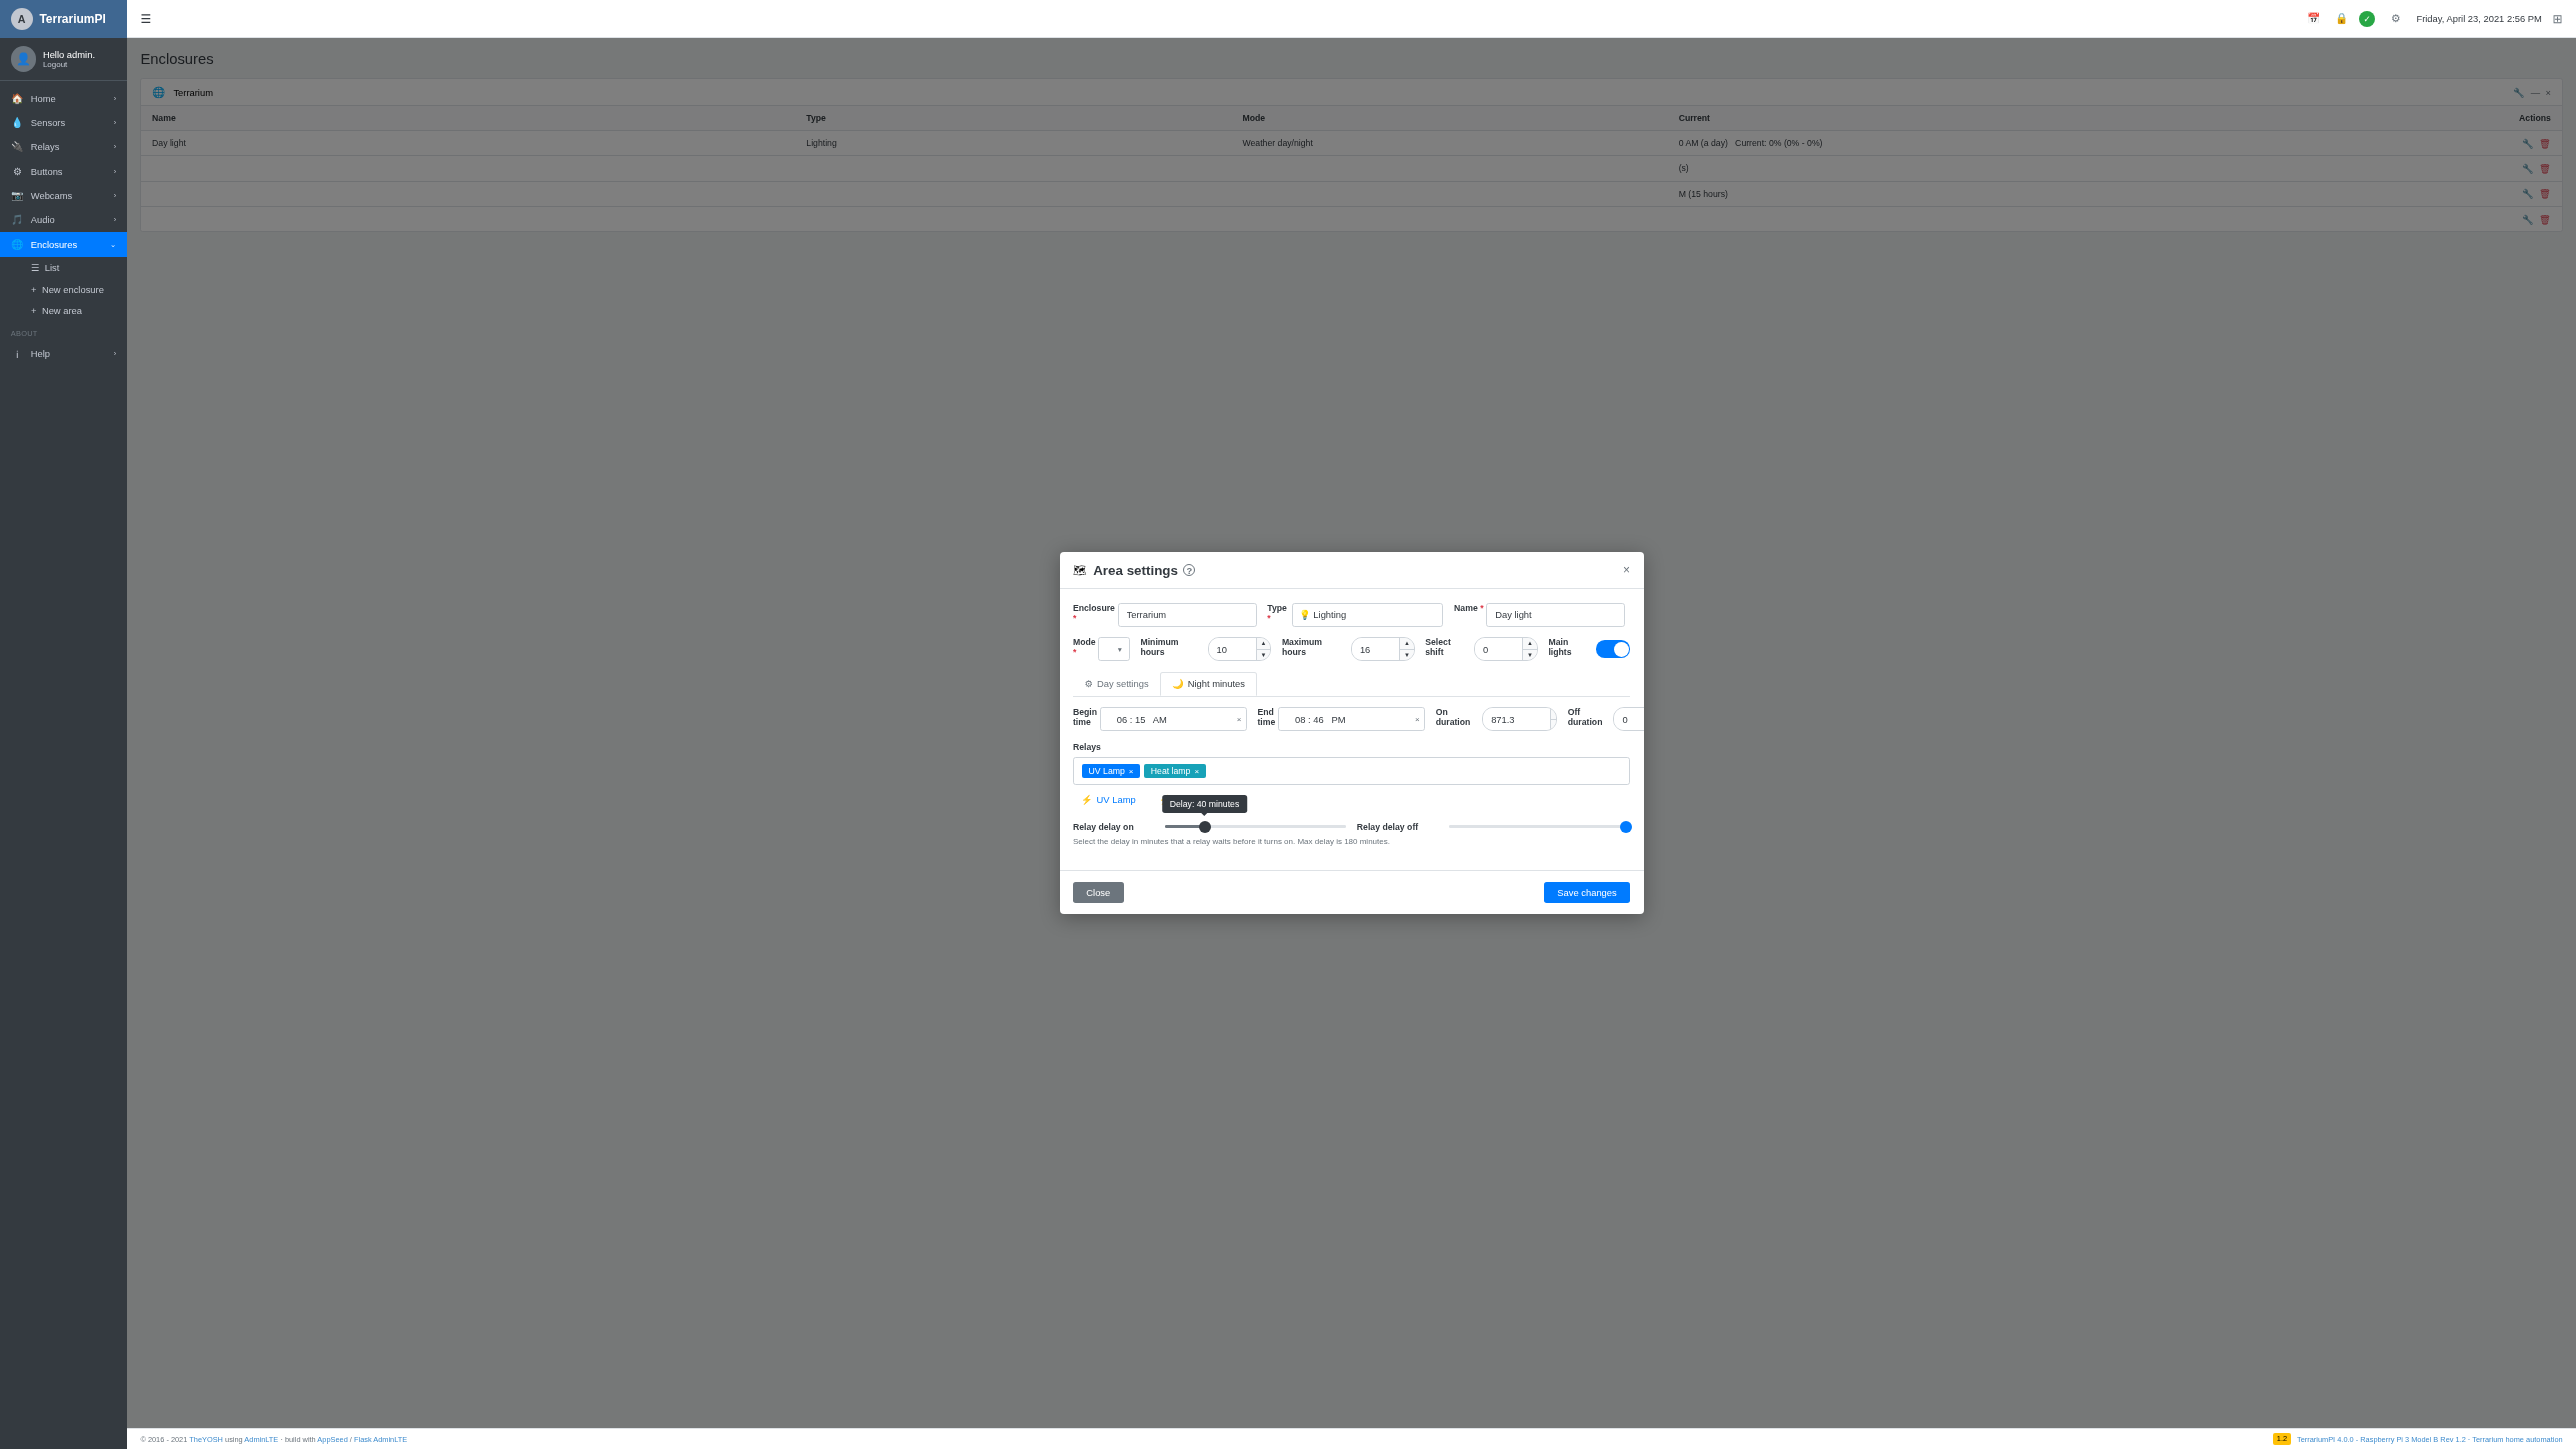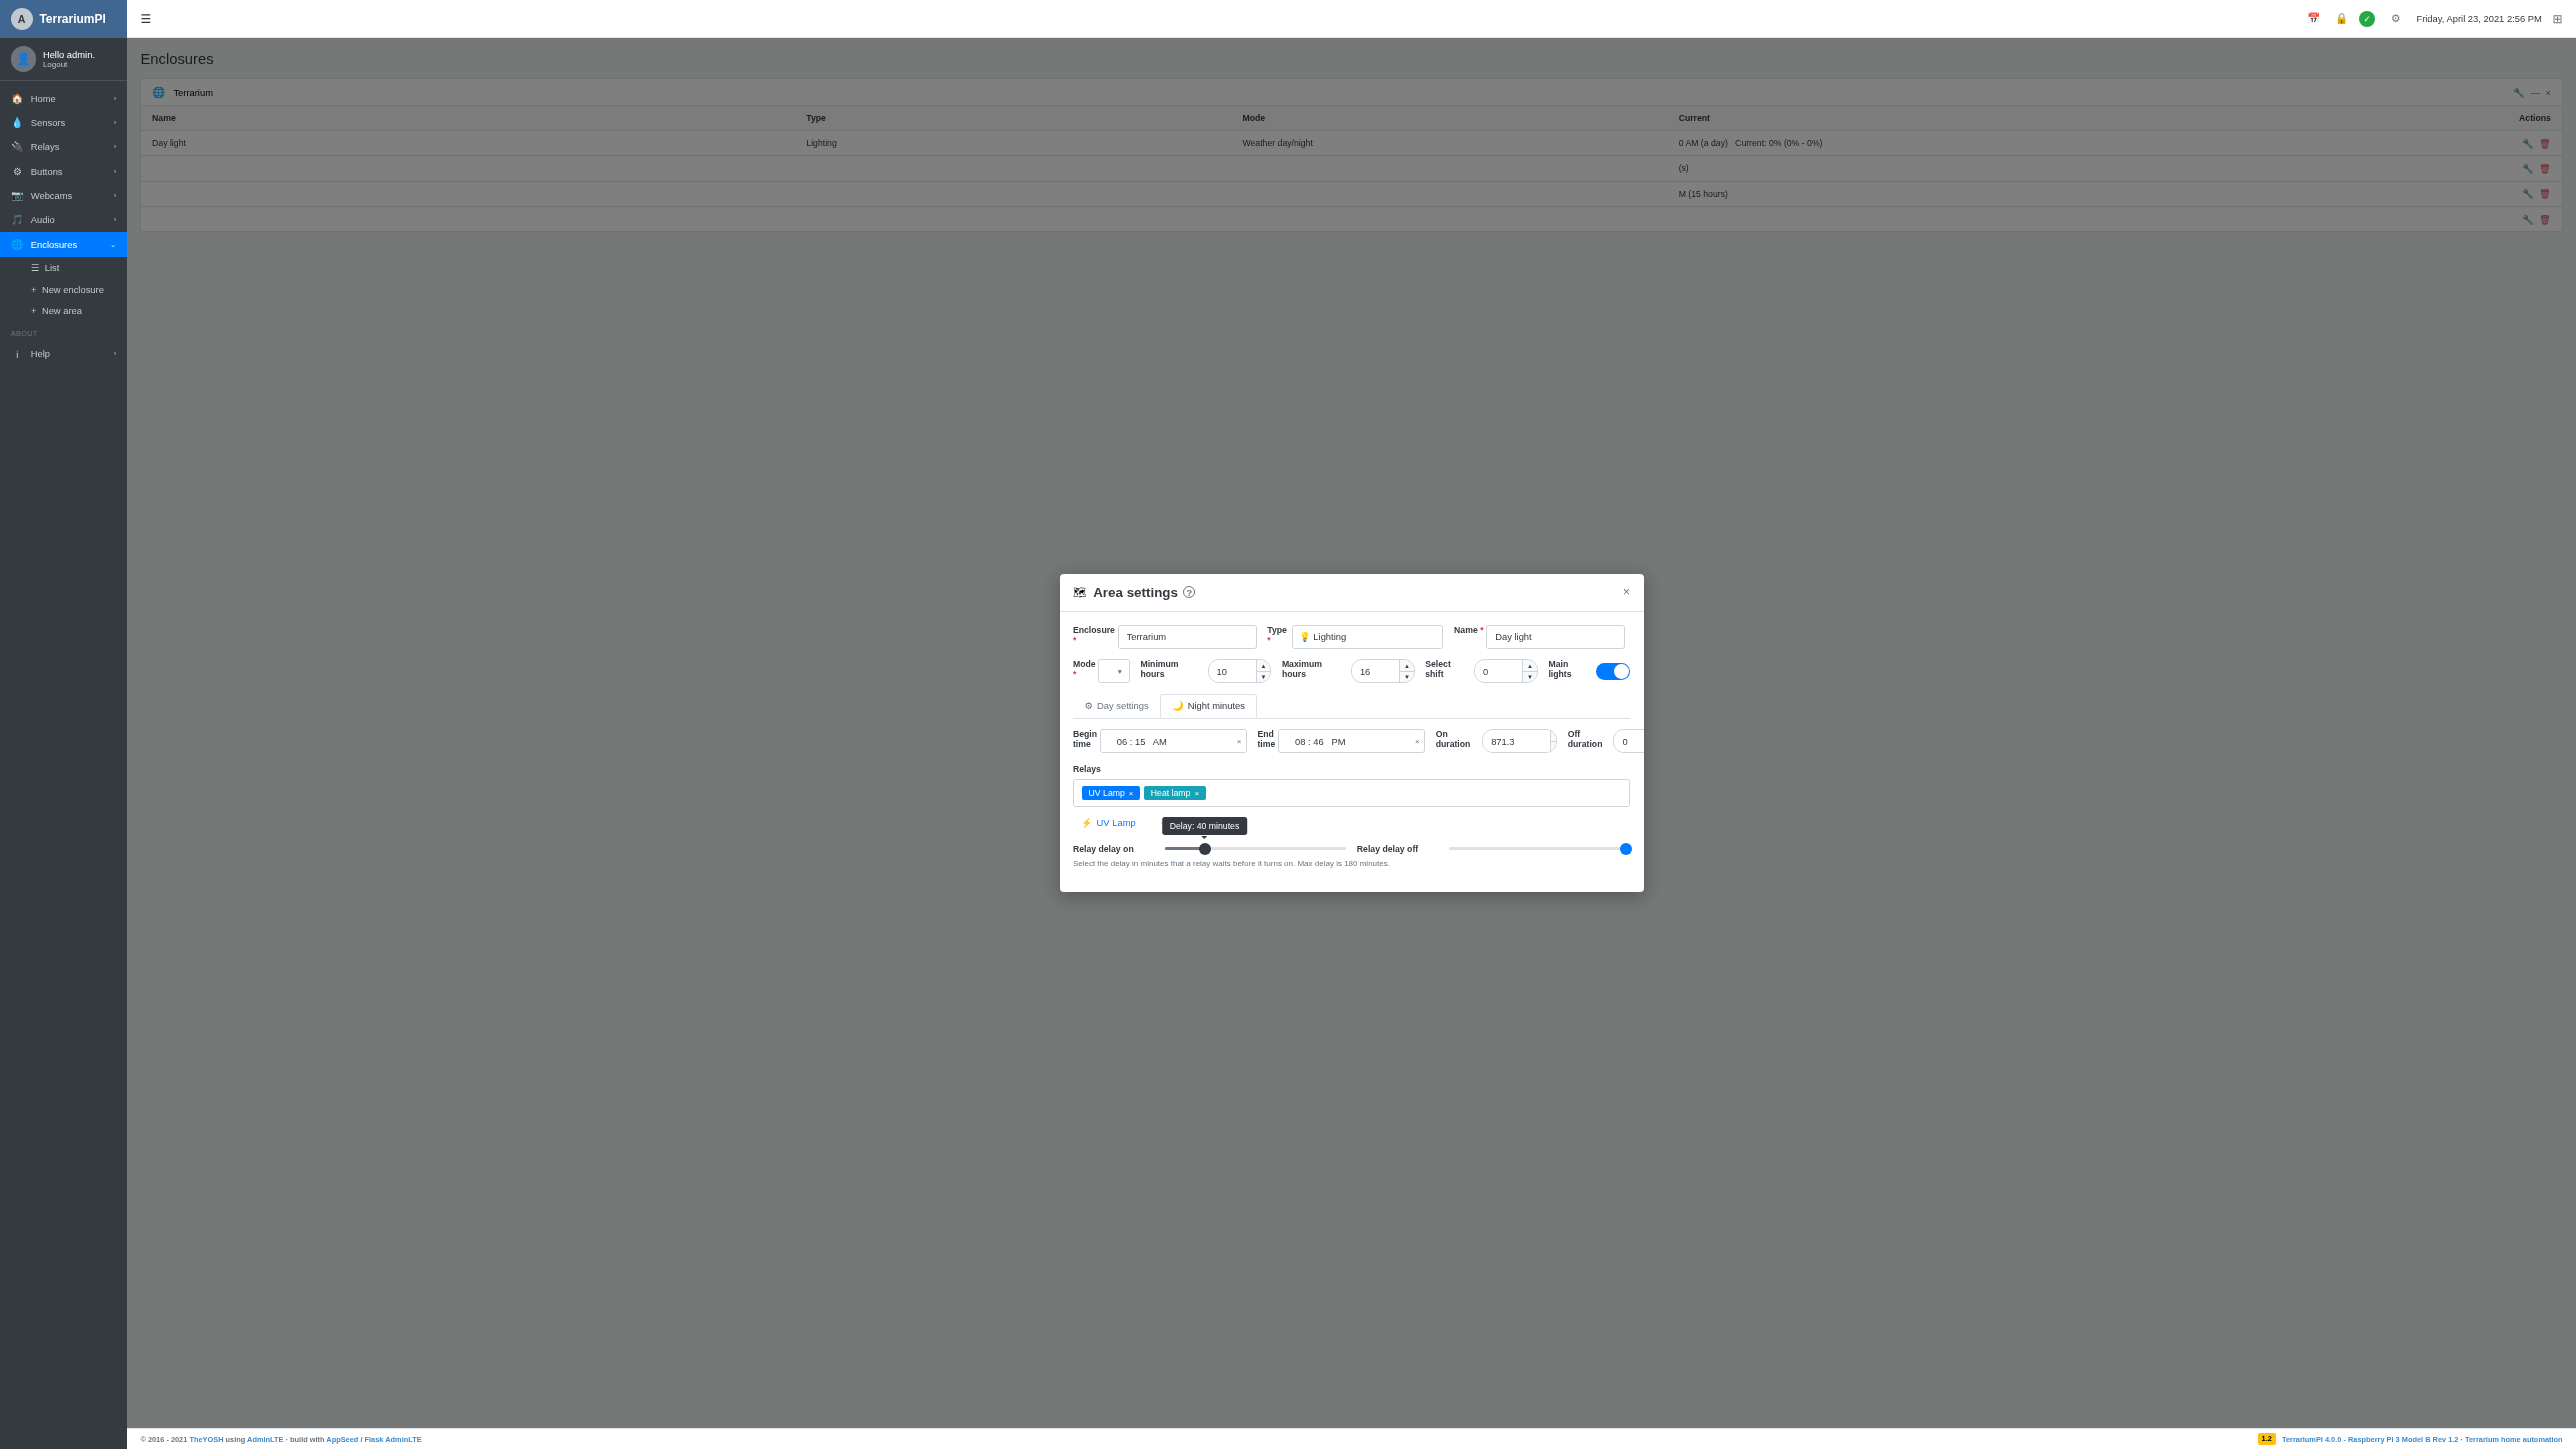--- a/index.html
+++ b/index.html
@@ -568,21 +568,20 @@
 
     
     .main-footer {
       background: #fff;
       border-top: 0.7px solid #dee2e6;
       padding: 5.4px 13.4px;
       font-size: 7.4px;
       color: #6c757d;
       display: flex;
       justify-content: space-between;
-      font-weight: bold;
     }
     .main-footer a { color: #3d8bcd; text-decoration: none; }
 
     .lock-icon { font-size: 10.7px; color: #6c757d; }
     .map-icon { font-size: 10.7px; }
 
     .enclosure-title-bar {
       background: #fff;
       border: 0.7px solid #dee2e6;
       border-radius: 2.7px;
@@ -930,20 +929,24 @@
               <div class="slider-right">
                 <div class="slider-right-track">
                   <div class="slider-right-thumb"></div>
                 </div>
               </div>
             </div>
             <p class="delay-hint">Select the delay in minutes that a relay waits before it turns on. Max delay is 180 minutes.</p>
           </div>
         </div>
 
+        <div class="modal-footer">
+          <button class="btn-secondary">Close</button>
+          <button class="btn-primary">Save changes</button>
+        </div>
       </div>
     </div>
   </div>
 
   <div class="main-footer">
     <div>
       <span>© 2016 - 2021</span>
       <a href="#">TheYOSH</a>
       <span>using</span>
       <a href="#">AdminLTE</a>

